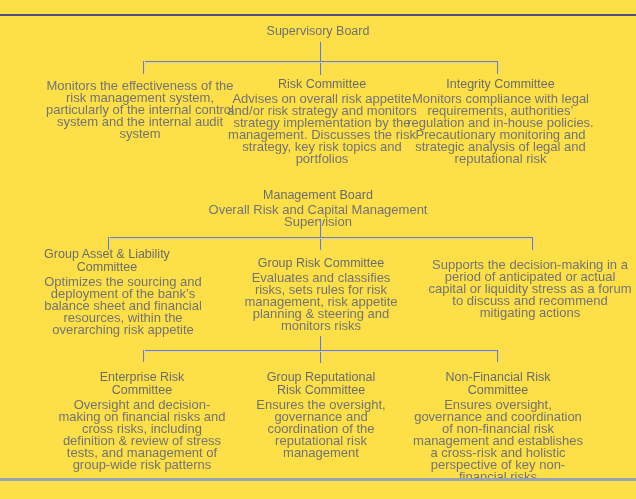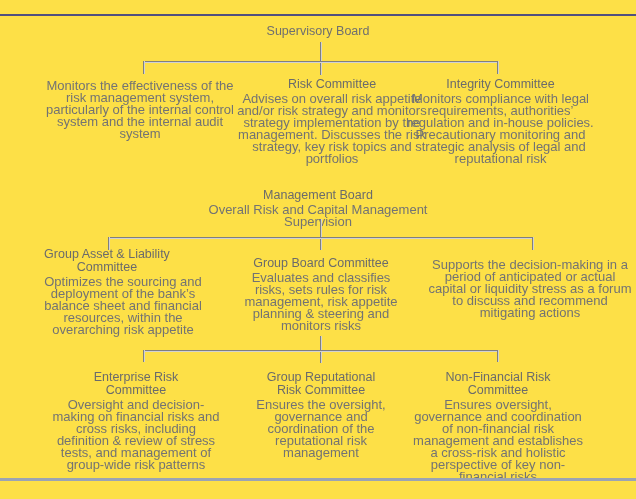--- a/index.html
+++ b/index.html
@@ -71,21 +71,21 @@
 
   <div class="vline" style="left:320px; top:42px; height:33px;"></div>
   <div class="hline" style="left:143px; top:61px; width:355px;"></div>
   <div class="vline" style="left:143px; top:61px; height:13px;"></div>
   <div class="vline" style="left:497px; top:61px; height:13px;"></div>
 
   <div class="node" style="left:38px; top:78px; width:204px;">
     <div class="node-desc" style="max-width:200px;">Monitors the effectiveness of the risk management system, particularly of the internal control system and the internal audit system</div>
   </div>
 
-  <div class="node" style="left:230px; top:78px; width:204px;">
+  <div class="node" style="left:220px; top:78px; width:204px;">
     <div class="node-title">Risk Committee</div>
     <div class="node-desc" style="max-width:190px;">Advises on overall risk appetite and/or risk strategy and monitors strategy implementation by the management. Discusses the risk strategy, key risk topics and portfolios</div>
   </div>
 
   <div class="node" style="left:398px; top:78px; width:205px;">
     <div class="node-title">Integrity Committee</div>
     <div class="node-desc" style="max-width:205px;">Monitors compliance with legal requirements, authorities’ regulation and in-house policies. Precautionary monitoring and strategic analysis of legal and reputational risk</div>
   </div>
 
   <div class="node" style="left:168px; top:189px; width:300px;">
@@ -97,34 +97,34 @@
   <div class="hline" style="left:108px; top:237px; width:425px;"></div>
   <div class="vline" style="left:108px; top:237px; height:13px;"></div>
   <div class="vline" style="left:532px; top:237px; height:13px;"></div>
 
   <div class="node" style="left:3px; top:248px; width:208px;">
     <div class="node-title" style="max-width:165px;">Group Asset &amp; Liability Committee</div>
     <div class="node-desc" style="max-width:200px;margin-left:32px;">Optimizes the sourcing and deployment of the bank’s balance sheet and financial resources, within the overarching risk appetite</div>
   </div>
 
   <div class="node" style="left:219px; top:257px; width:204px;">
-    <div class="node-title">Group Board Committee</div>
+    <div class="node-title">Group Risk Committee</div>
     <div class="node-desc" style="max-width:165px;">Evaluates and classifies risks, sets rules for risk management, risk appetite planning &amp; steering and monitors risks</div>
   </div>
 
   <div class="node" style="left:426px; top:257px; width:208px;">
     <div class="node-desc" style="max-width:208px;">Supports the decision-making in a period of anticipated or actual capital or liquidity stress as a forum to discuss and recommend mitigating actions</div>
   </div>
 
   <div class="vline" style="left:320px; top:336px; height:27px;"></div>
   <div class="hline" style="left:143px; top:350px; width:355px;"></div>
   <div class="vline" style="left:143px; top:350px; height:12px;"></div>
   <div class="vline" style="left:497px; top:350px; height:12px;"></div>
 
-  <div class="node" style="left:41px; top:371px; width:190px;">
+  <div class="node" style="left:47px; top:371px; width:190px;">
     <div class="node-title" style="max-width:120px;">Enterprise Risk Committee</div>
     <div class="node-desc" style="max-width:170px;">Oversight and decision-making on financial risks and cross risks, including definition &amp; review of stress tests, and management of group-wide risk patterns</div>
   </div>
 
   <div class="node" style="left:398px; top:371px; width:200px;">
     <div class="node-title" style="max-width:130px;">Non-Financial Risk Committee</div>
     <div class="node-desc" style="max-width:175px;">Ensures oversight, governance and coordination of non-financial risk management and establishes a cross-risk and holistic perspective of key non-financial risks</div>
   </div>
 
   <div class="node" style="left:233px; top:371px; width:176px;">

